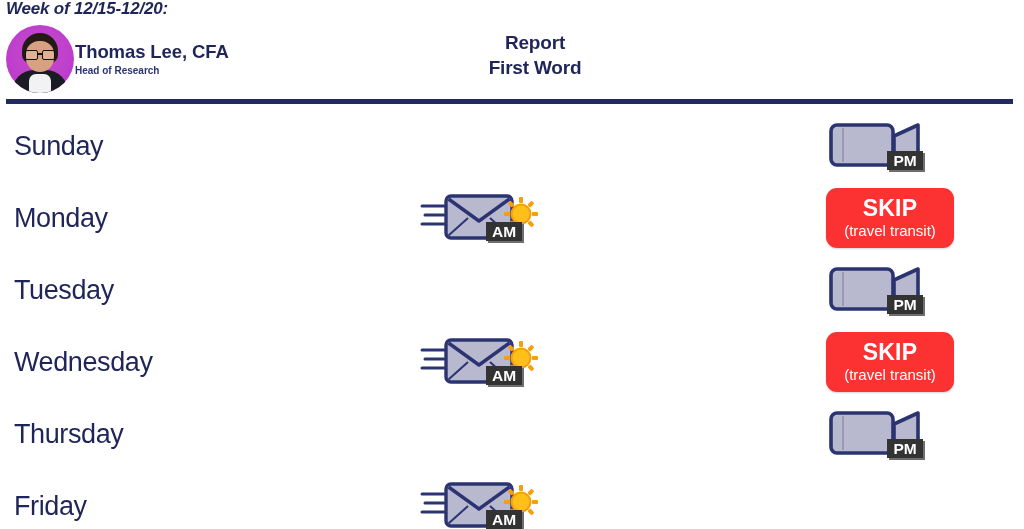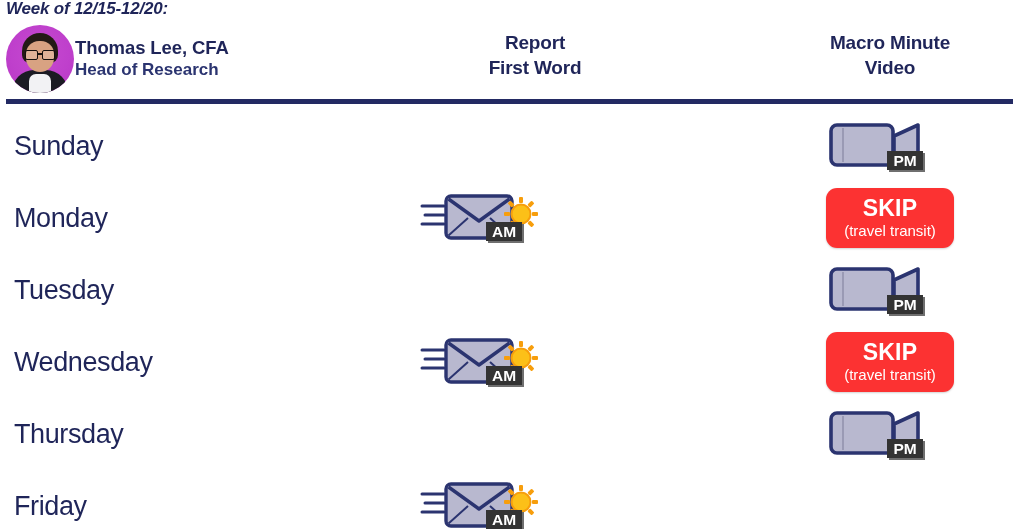--- a/index.html
+++ b/index.html
@@ -126,21 +126,21 @@
   .person-text { display: flex; flex-direction: column; justify-content: center; }
   .person-name {
     font-size: 18.5px;
     font-weight: bold;
     color: #1f2559;
     line-height: 1.18;
     letter-spacing: -0.1px;
     white-space: nowrap;
   }
   .person-role {
-    font-size: 17px;
+    font-size: 10px;
     font-weight: bold;
     color: #2b3470;
     line-height: 1.3;
     margin-top: 1px;
     white-space: nowrap;
   }
 
   .col-head {
     position: absolute;
     top: 8px;
@@ -259,24 +259,20 @@
       <div class="person-name">Thomas Lee, CFA</div>
       <div class="person-role">Head of Research</div>
     </div>
   </div>
 
   <div class="col-head c1">
     <div>Report</div>
     <div>First Word</div>
   </div>
 
-  <div class="col-head c2">
-    <div>Macro Minute</div>
-    <div>Video</div>
-  </div>
 
 </div>
 
 <div class="rule"></div>
 
 <div class="rows" id="rows-container">
     <div class="row">
       <div class="day-label">Sunday</div>
       <div class="cell-report"></div>
       <div class="cell-video">

